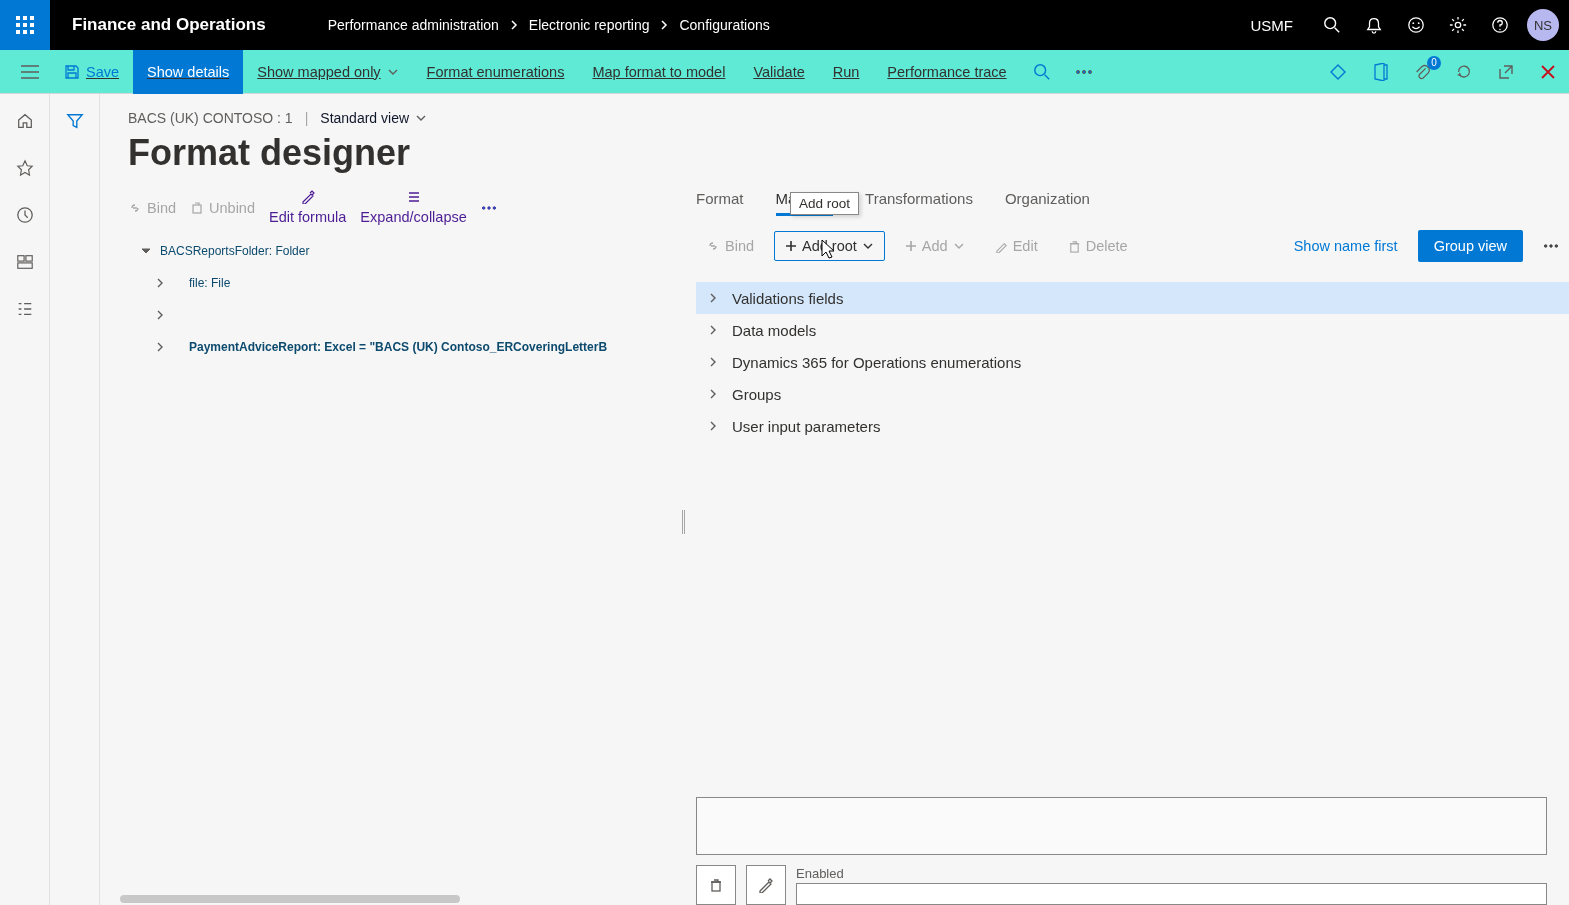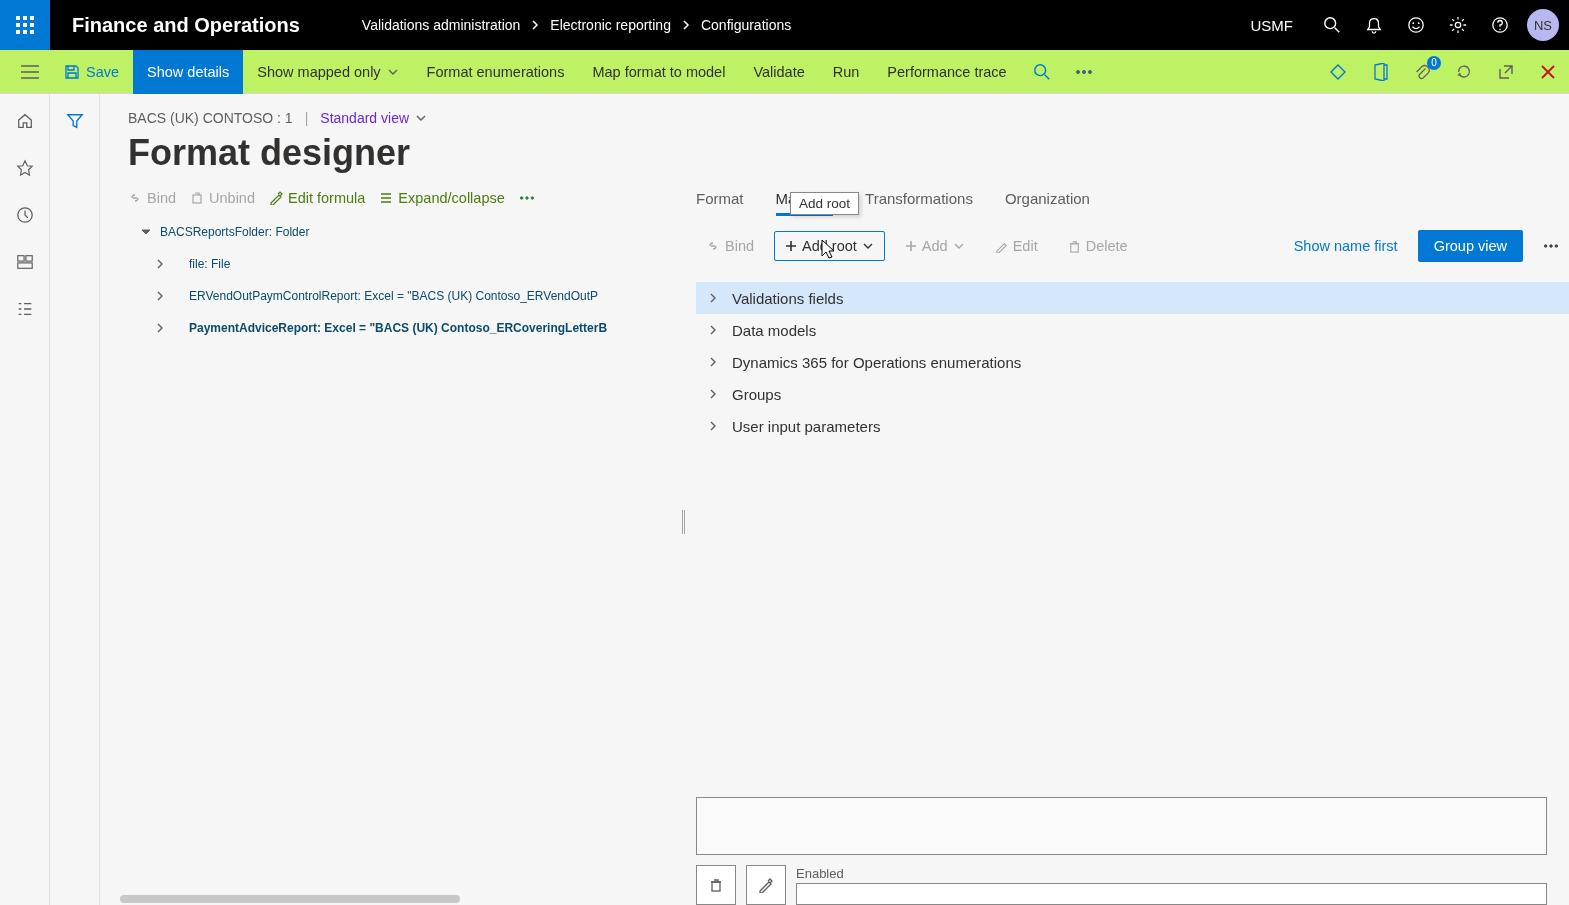--- a/index.html
+++ b/index.html
@@ -2,31 +2,31 @@
 <html><head>
 <meta charset="utf-8">
 <style>
 * { margin: 0; padding: 0; box-sizing: border-box; font-family: "Segoe UI", sans-serif; }
 body { width: 1569px; height: 905px; overflow: hidden; background: #f6f6f6; font-size: 14px; color: #323130; }
 
 
 .topbar { height: 50px; background: #000; color: #fff; display: flex; align-items: center; }
 .waffle { width: 50px; height: 50px; background: #0078d4; display:flex; align-items:center; justify-content:center; }
 .waffle svg { fill:#fff; }
-.app-title { font-size: 20px; font-weight: 600; padding: 0 22px; }
+.app-title { font-size: 17px; font-weight: 600; padding: 0 22px; }
 .breadcrumbs { display:flex; align-items:center; gap: 10px; font-size: 14px; margin-left: 40px; }
 .breadcrumbs .bc-sep svg { stroke:#fff; }
 .topbar .spacer { flex:1; }
 .company { font-size: 15px; padding: 0 18px; }
 .top-icon { width: 42px; height: 50px; display:flex; align-items:center; justify-content:center; cursor:pointer; }
 .top-icon svg { stroke:#fff; fill:none; }
 .avatar { width: 32px; height: 32px; border-radius: 50%; background:#b8b8f0; color:#323130; display:flex; align-items:center; justify-content:center; font-size:13px; margin: 0 10px 0 6px;}
 
 
-.actionbar { height: 44px; background:#bef264; border-bottom:1px solid #d6d6d6; display:flex; align-items:center; padding-left:10px; position:relative; }
+.actionbar { height: 44px; background:#5eead4; border-bottom:1px solid #d6d6d6; display:flex; align-items:center; padding-left:10px; position:relative;text-decoration:underline; }
 .actionbar .hamburger { width:40px; height:44px; display:flex; align-items:center; justify-content:center; cursor:pointer; color:#605e5c;}
 .ab-btn { display:flex; align-items:center; gap:6px; padding: 0 14px; height:44px; color:#323130; cursor:pointer; font-size:14.5px; }
 .ab-btn.blue { color:#0078d4; }
 .ab-btn.primary { background:#0078d4; color:#fff; }
 .ab-btn svg.chev { stroke:#605e5c; }
 .ab-icon-only { width:42px; height:44px; display:flex; align-items:center; justify-content:center; cursor:pointer; }
 .ab-icon-only svg { stroke:#605e5c; fill:none;}
 .actionbar .spacer{flex:1;}
 .badge-wrap{ position:relative;}
 .badge{ position:absolute; top:6px; right:2px; background:#0078d4; color:#fff; border-radius:8px; font-size:10px; min-width:14px; height:14px; display:flex; align-items:center; justify-content:center; padding:0 3px;}
@@ -36,31 +36,31 @@
 .body-wrap{ display:flex; height: calc(100% - 94px);}
 .leftrail{ width:50px; background:#f6f6f6; border-right:1px solid #e1e1e1; display:flex; flex-direction:column; align-items:center; padding-top:18px; gap:26px;}
 .leftrail .rail-icon svg{ stroke:#605e5c; fill:none;}
 .filter-col{ width:50px; border-right:1px solid #e1e1e1; display:flex; justify-content:center; padding-top:18px;}
 .filter-col svg{ stroke:#0078d4; fill:none;}
 
 
 .content{ flex:1; padding: 16px 0 0 28px; overflow:hidden; display:flex; flex-direction:column;}
 .context-row{ display:flex; align-items:center; gap:12px; color:#605e5c; font-size:14px;}
 .context-row .sep{ color:#a6a6a6;}
-.context-row .viewdd{ display:flex; align-items:center; gap:6px; cursor:pointer; color:#6d28d9;}
+.context-row .viewdd{ display:flex; align-items:center; gap:6px; cursor:pointer; color:#0f172a;}
 .page-title{ font-size:36px; font-weight:600; margin:6px 0 16px 0; color:#323130;}
 
 .split{ flex:1; display:flex; overflow:hidden; position:relative;}
 .left-pane{ width:552px; overflow:hidden; padding-right:4px;}
 .right-pane{ flex:1; overflow:hidden; position:relative; padding-left:16px;}
 
 
 .lp-toolbar{ display:flex; align-items:center; gap:14px; color:#a6a6a6; font-size:14.5px; margin-bottom:10px;}
 .lp-btn{display:flex; align-items:center; gap:5px; cursor:default;}
-.lp-btn.active{ color:#4d7c0f; cursor:pointer;}
+.lp-btn.active{ color:#4c1d95; cursor:pointer;flex-direction:column;}
 .lp-btn svg{ stroke:currentColor; fill:none;}
 
 
 .tree{ font-size:12px; color:#0c4a6e;}
 .tree .row{ display:flex; align-items:center; height:32px; white-space:nowrap;}
 .tree .exp{ width:16px; height:16px; display:flex; align-items:center; justify-content:center; margin-right:6px; cursor:pointer;}
 .tree .exp svg{ stroke:#605e5c; fill:#605e5c;}
 .indent0{ padding-left:10px;}
 .indent1{ padding-left:24px;gap:15px;}
 .tree .row.bold{ font-weight:600;}
@@ -124,21 +124,21 @@
           <rect x="7" y="7" width="4" height="4"></rect>
           <rect x="14" y="7" width="4" height="4"></rect>
           <rect x="0" y="14" width="4" height="4"></rect>
           <rect x="7" y="14" width="4" height="4"></rect>
           <rect x="14" y="14" width="4" height="4"></rect>
         </g>
       </svg>
   </div>
   <div class="app-title">Finance and Operations</div>
   <div class="breadcrumbs">
-    <span>Validations administration</span>
+    <span>Performance administration</span>
     <span class="bc-sep"><svg width="10" height="10" viewBox="0 0 10 10">
           <path d="M3 1 L7 5 L3 9" stroke-width="1.5" fill="none"></path>
         </svg></span>
     <span>Electronic reporting</span>
     <span class="bc-sep"><svg width="10" height="10" viewBox="0 0 10 10">
           <path d="M3 1 L7 5 L3 9" stroke-width="1.5" fill="none"></path>
         </svg></span>
     <span>Configurations</span>
   </div>
   <div class="spacer"></div>
@@ -358,21 +358,20 @@
                 </svg>
               </span>
             <span>file: File</span>
           </div>
           <div class="row indent1">
             <span class="exp">
                 <svg width="10" height="10" viewBox="0 0 10 10">
                   <path d="M3 1 L7 5 L3 9" fill="none" stroke-width="1.4"></path>
                 </svg>
               </span>
-            <span>ERVendOutPaymControlReport: Excel = "BACS (UK) Contoso_ERVendOutP</span>
           </div>
           <div class="row indent1 bold">
             <span class="exp">
                 <svg width="10" height="10" viewBox="0 0 10 10">
                   <path d="M3 1 L7 5 L3 9" fill="none" stroke-width="1.4"></path>
                 </svg>
               </span>
             <span>PaymentAdviceReport: Excel = "BACS (UK) Contoso_ERCoveringLetterB</span>
           </div>
         </div>

